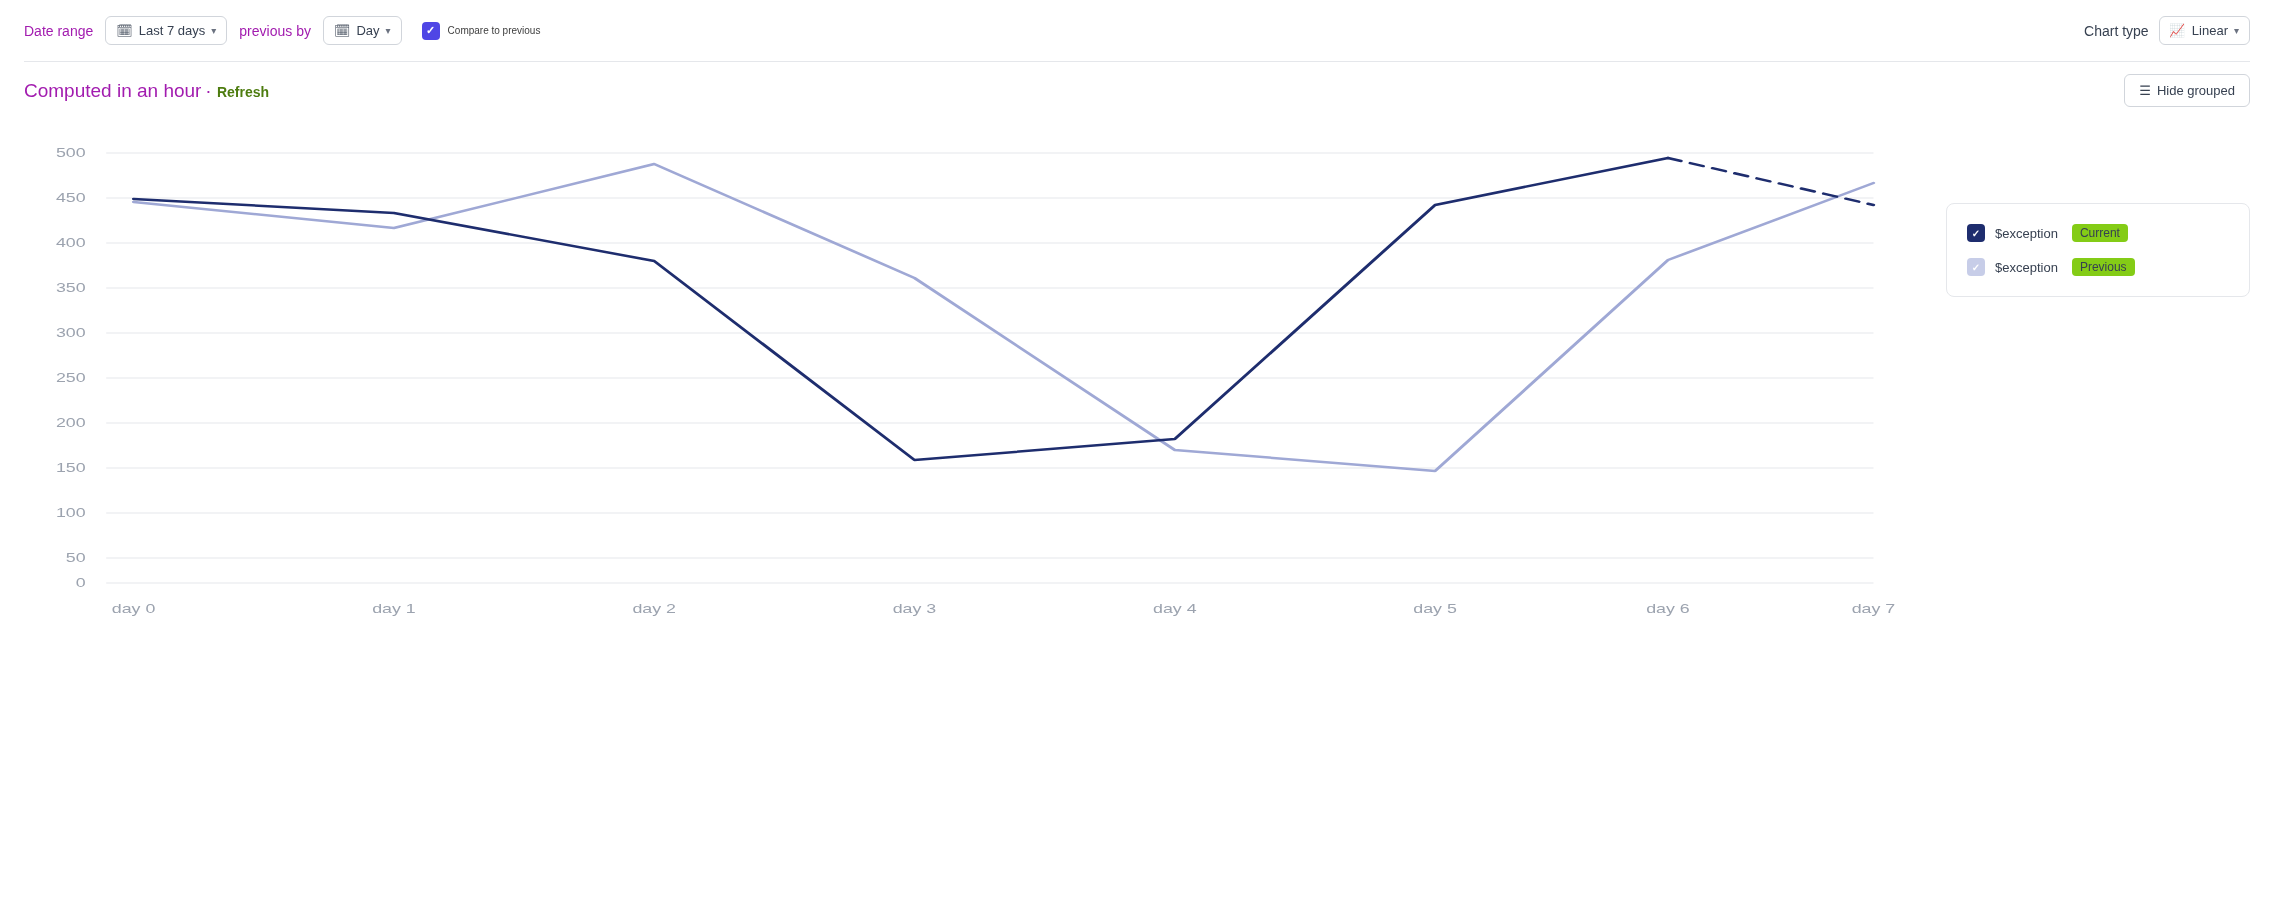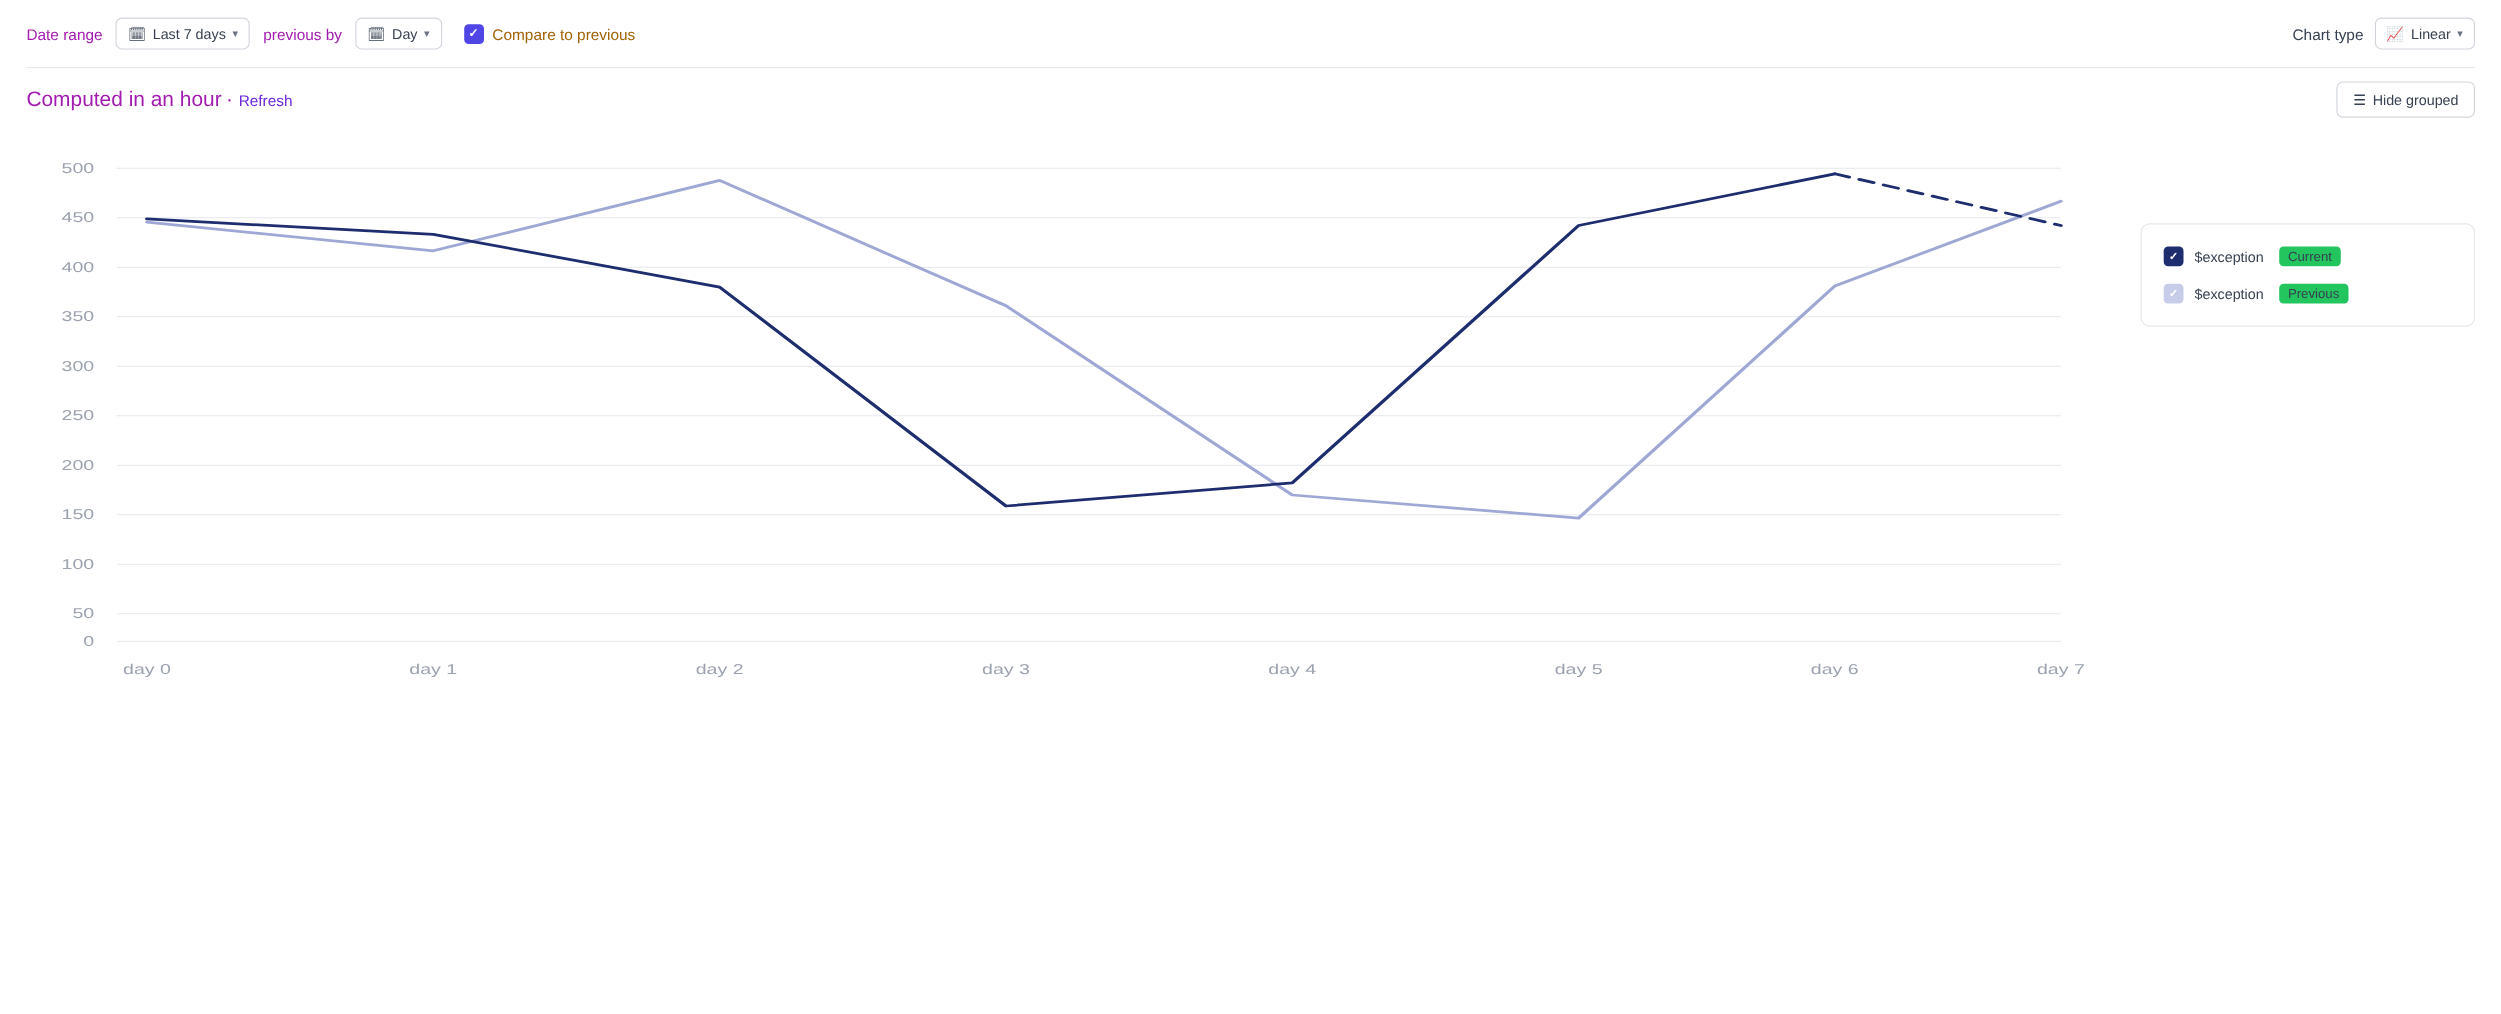--- a/index.html
+++ b/index.html
@@ -60,22 +60,22 @@
       cursor: pointer;
       flex-shrink: 0;
     }
     .checkbox-blue::after {
       content: '✓';
       color: white;
       font-size: 11px;
       font-weight: bold;
     }
     .compare-label {
-      font-size: 14px;
-      color: #a16207;
+      font-size: 10px;
+      color: #404040;
       font-weight: 500;
     }
     .chart-type-section {
       margin-left: auto;
       display: flex;
       align-items: center;
       gap: 10px;
     }
     .chart-type-label {
       font-size: 14px;
@@ -86,23 +86,24 @@
       display: flex;
       align-items: center;
       justify-content: space-between;
       margin-bottom: 16px;
     }
     .computed-text {
       font-size: 19px;
       color: #a21caf;
     }
     .refresh-link {
-      color: #6d28d9;
+      color: #4d7c0f;
       cursor: pointer;
       text-decoration: none;
+      font-weight: bold;
     }
     .hide-legend-btn {
       display: flex;
       align-items: center;
       gap: 6px;
       border: 1px solid #d1d5db;
       border-radius: 6px;
       padding: 8px 14px;
       background: #fff;
       cursor: pointer;
@@ -159,21 +160,21 @@
       color: white;
       font-size: 10px;
       font-weight: bold;
     }
     .legend-series-name {
       font-size: 13px;
       color: #374151;
     }
     .legend-badge {
       display: inline-block;
-      background: #22c55e;
+      background: #84cc16;
       border-radius: 4px;
       padding: 2px 8px;
       font-size: 12px;
       color: #374151;
       margin-left: 4px;
     }
     .calendar-icon {
       font-size: 13px;
     }
   </style>

